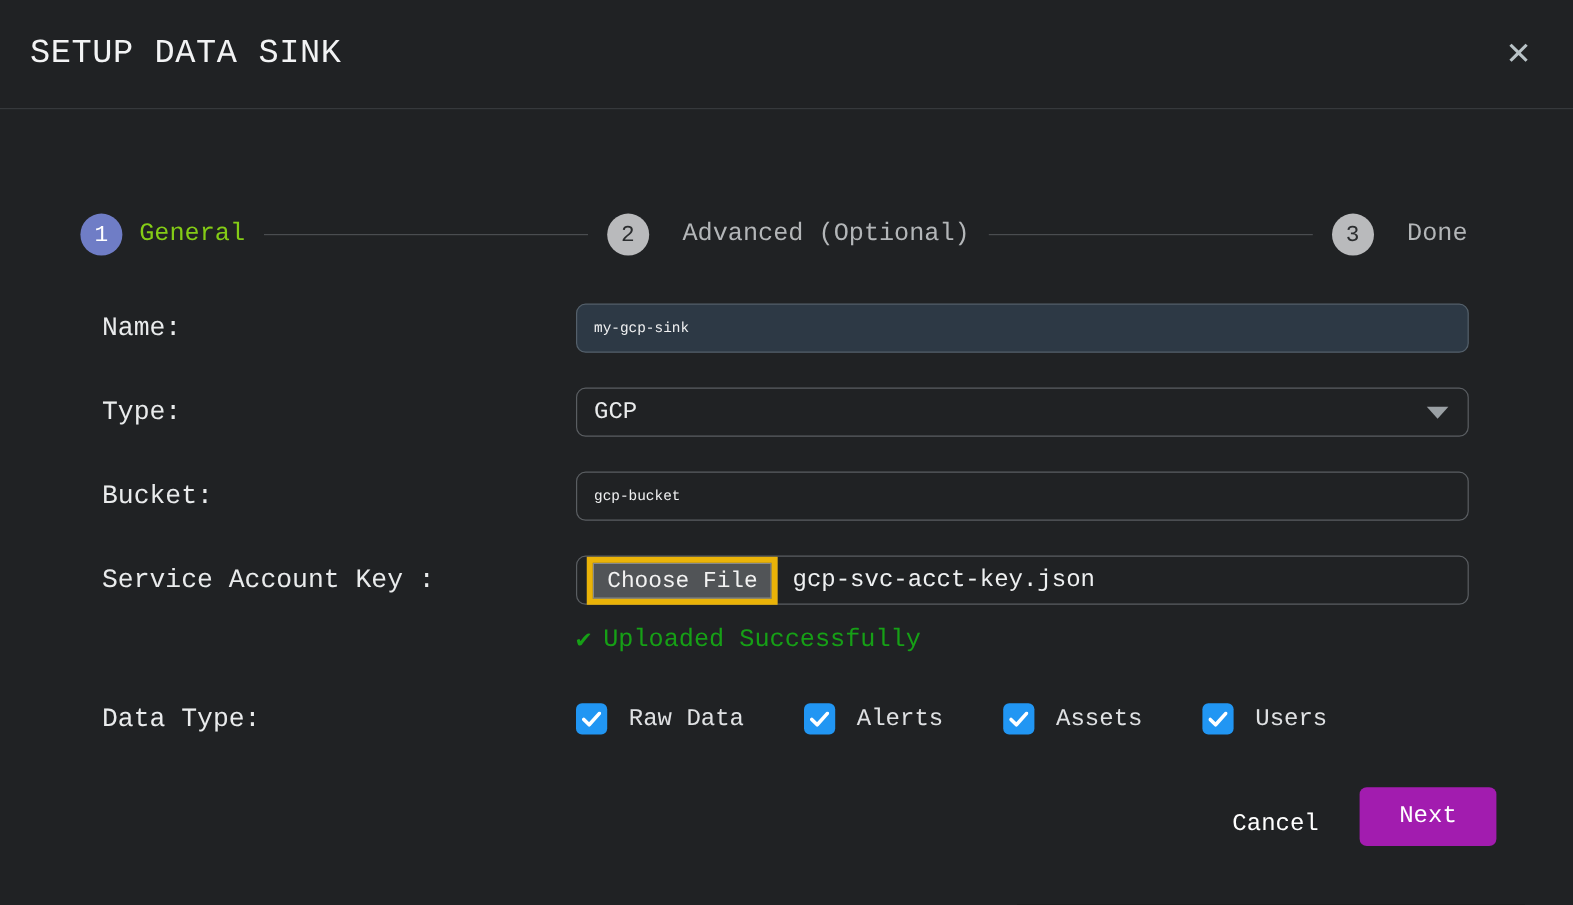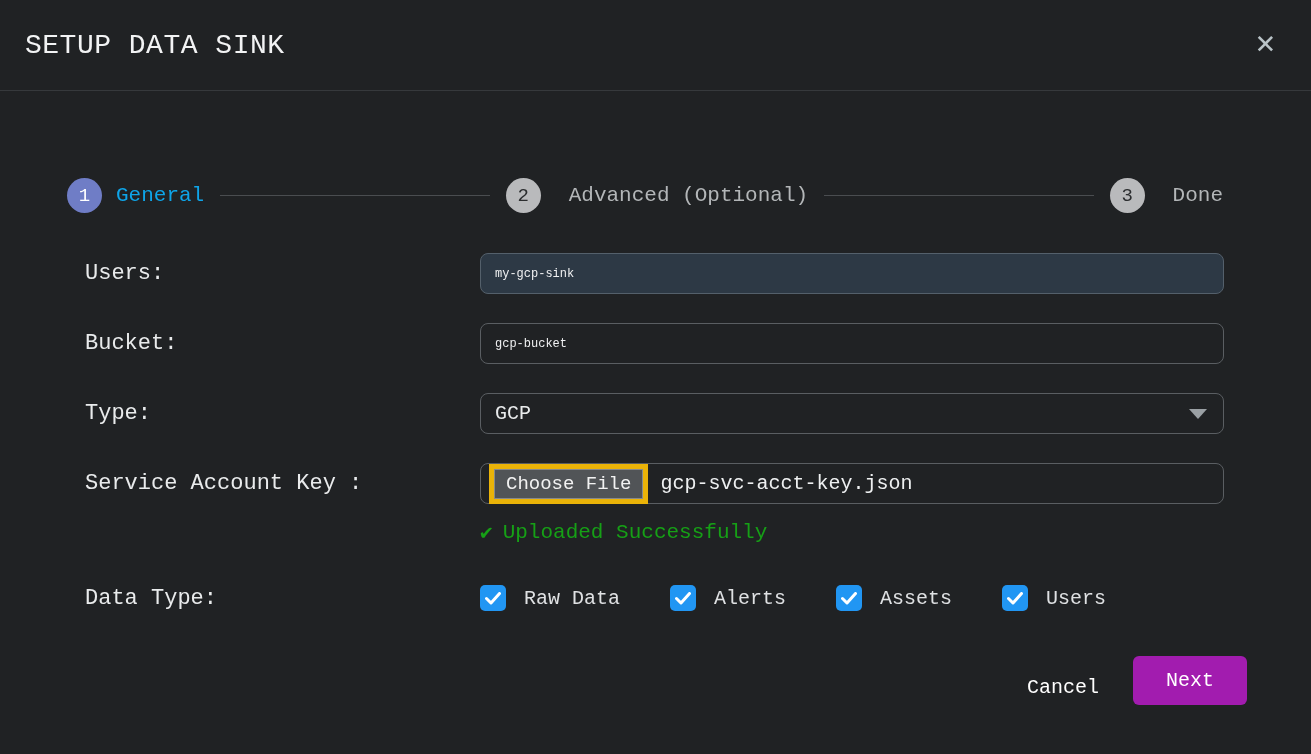--- a/index.html
+++ b/index.html
@@ -35,21 +35,21 @@
   }
   .step { display: flex; align-items: center; flex-shrink: 0; }
   .circle {
     width: 35px; height: 35px; border-radius: 50%;
     display: flex; align-items: center; justify-content: center;
     font-size: 19px; flex-shrink: 0;
   }
   .circle.active   { background: #6f7dc6; color: #ffffff; }
   .circle.inactive { background: #b9babc; color: #2b2d2f; }
   .step-label { margin-left: 14px; font-size: 21px; white-space: nowrap; }
-  .step-label.active   { color: #0ea5e9; }
+  .step-label.active   { color: #84cc16; }
   .step-label.inactive { color: #b3b6b8; margin-left: 28px; }
   .connector { flex: 1; height: 1px; background: #4a4d50; margin: 0 16px; }
 
   
   .form { margin-top: 40px; padding: 0 87px 0 85px; }
   .row { display: flex; align-items: center; margin-bottom: 29px; }
   .field-label { width: 395px; flex-shrink: 0; font-size: 22px; color: #e9ebec; }
   .control { flex: 1; min-width: 0; }
 
   .text-input {
@@ -142,43 +142,43 @@
     <div class="connector"></div>
     <div class="step">
       <div class="circle inactive">3</div>
       <div class="step-label inactive">Done</div>
     </div>
   </div>
 
   <div class="form">
 
     <div class="row">
-      <div class="field-label">Users:</div>
+      <div class="field-label">Name:</div>
       <div class="control">
         <input class="text-input focused" type="text" value="my-gcp-sink" style="">
-      </div>
-    </div>
-
-    <div class="row">
-      <div class="field-label">Bucket:</div>
-      <div class="control">
-        <input class="text-input plain" type="text" value="gcp-bucket" style="">
       </div>
     </div>
 
     <div class="row">
       <div class="field-label">Type:</div>
       <div class="control">
         <div class="select">
           <span class="select-value">GCP</span>
           <span class="caret"></span>
         </div>
       </div>
     </div>
 
+    <div class="row">
+      <div class="field-label">Bucket:</div>
+      <div class="control">
+        <input class="text-input plain" type="text" value="gcp-bucket" style="">
+      </div>
+    </div>
+
     <div class="row" style="margin-bottom:0;">
       <div class="field-label">Service Account Key :</div>
       <div class="control">
         <div class="filebox">
           <button class="choose-file">Choose File</button>
           <span class="filename">gcp-svc-acct-key.json</span>
         </div>
       </div>
     </div>
 

